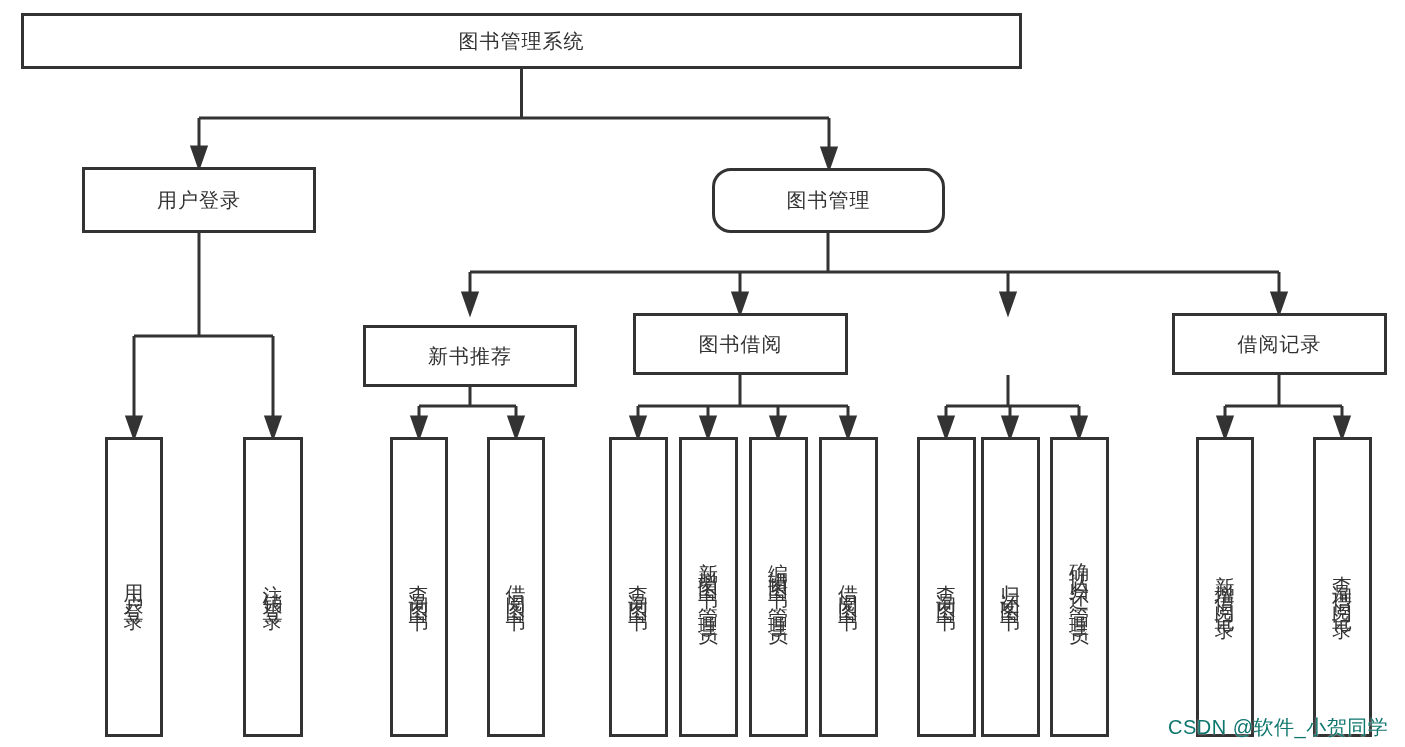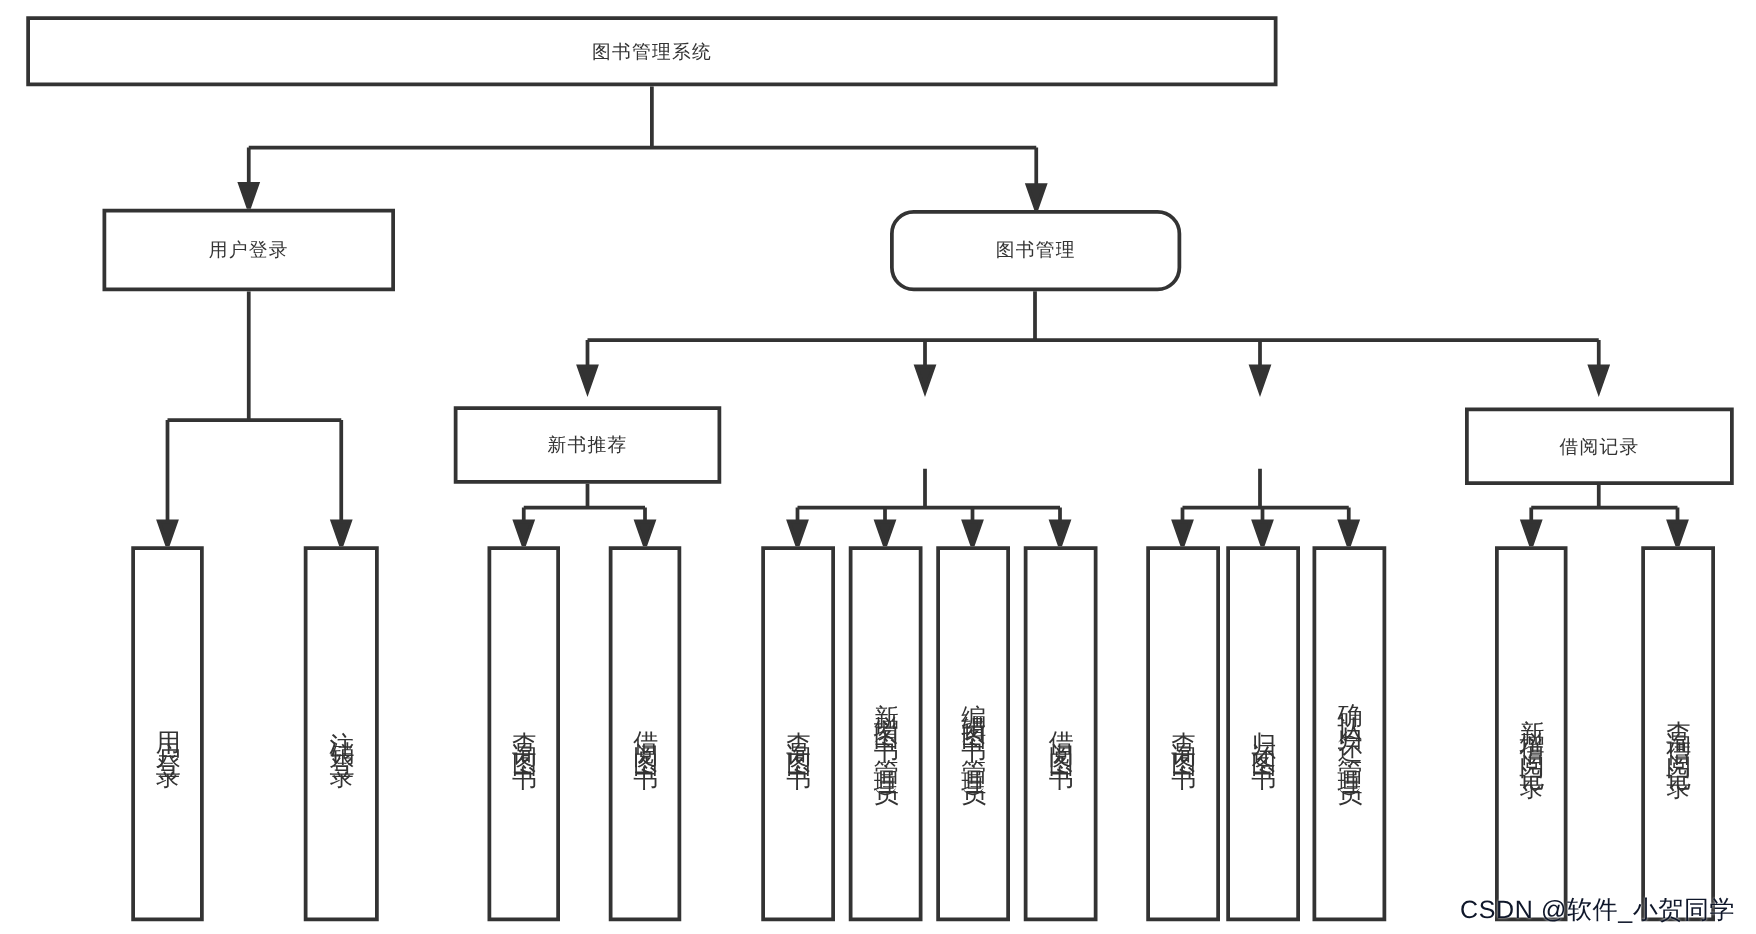--- a/index.html
+++ b/index.html
@@ -23,21 +23,21 @@
     height: 747px;
   }
   .box-h {
     position: absolute;
     box-sizing: border-box;
     border: 3px solid #333333;
     background: #ffffff;
     display: flex;
     align-items: center;
     justify-content: center;
-    font-size: 15px;
+    font-size: 20px;
     color: #333333;
     letter-spacing: 1px;
     z-index: 2;
   }
   .box-v {
     position: absolute;
     top: 437px;
     height: 300px;
     box-sizing: border-box;
     border: 3px solid #333333;
@@ -58,41 +58,41 @@
   }
   
   #node-root { left: 21px; top: 13px; width: 1001px; height: 56px; }
   
   #node-user-login      { left: 82px;  top: 167px; width: 234px; height: 66px; }
   #node-book-management { left: 712px; top: 168px; width: 233px; height: 65px; border-radius: 19px; }
   
   #node-new-book-recommend { left: 363px;  top: 313px; width: 214px; height: 62px; margin-top: 12px; }
   #node-book-borrowing     { left: 633px;  top: 313px; width: 215px; height: 62px; }
   #node-current-borrowing  { left: 901px;  top: 313px; width: 215px; height: 62px; }
-  #node-borrowing-records  { left: 1172px; top: 326px; width: 215px; height: 62px; }
+  #node-borrowing-records  { left: 1172px; top: 313px; width: 215px; height: 62px; }
   
   #leaf-user-login           { left: 105px;  width: 58px; }
   #leaf-logout               { left: 243px;  width: 60px; }
   #leaf-query-books-1        { left: 390px;  width: 58px; }
   #leaf-borrow-books-1       { left: 487px;  width: 58px; }
   #leaf-query-books-2        { left: 609px;  width: 59px; }
   #leaf-add-book-admin       { left: 679px;  width: 59px; }
   #leaf-edit-book-admin      { left: 749px;  width: 59px; }
   #leaf-borrow-books-2       { left: 819px;  width: 59px; }
   #leaf-query-books-3        { left: 917px;  width: 59px; }
   #leaf-return-books         { left: 981px;  width: 59px; }
   #leaf-confirm-return-admin { left: 1050px; width: 59px; }
   #leaf-add-borrow-record    { left: 1196px; width: 58px; }
   #leaf-query-borrow-record  { left: 1313px; width: 59px; }
   #watermark {
     position: absolute;
     left: 1168px;
     top: 714px;
     font-size: 20px;
-    color: #0f172a;
+    color: #0f766e;
     letter-spacing: 0.5px;
     white-space: nowrap;
     z-index: 3;
     text-shadow: 0 0 2px #ffffff;
   }
 </style>
 </head>
 <body>
 
 <div id="stage">
@@ -173,20 +173,23 @@
   <div id="node-user-login" class="box-h">
     <span>用户登录</span>
   </div>
   <div id="node-book-management" class="box-h">
     <span>图书管理</span>
   </div>
 
   <div id="node-new-book-recommend" class="box-h">
     <span>新书推荐</span>
   </div>
+  <div id="node-book-borrowing" class="box-h">
+    <span>图书借阅</span>
+  </div>
   <div id="node-borrowing-records" class="box-h">
     <span>借阅记录</span>
   </div>
 
   <div id="leaf-user-login" class="box-v">
     <span class="vtext">用户登录</span>
   </div>
   <div id="leaf-logout" class="box-v">
     <span class="vtext">注销登录</span>
   </div>

